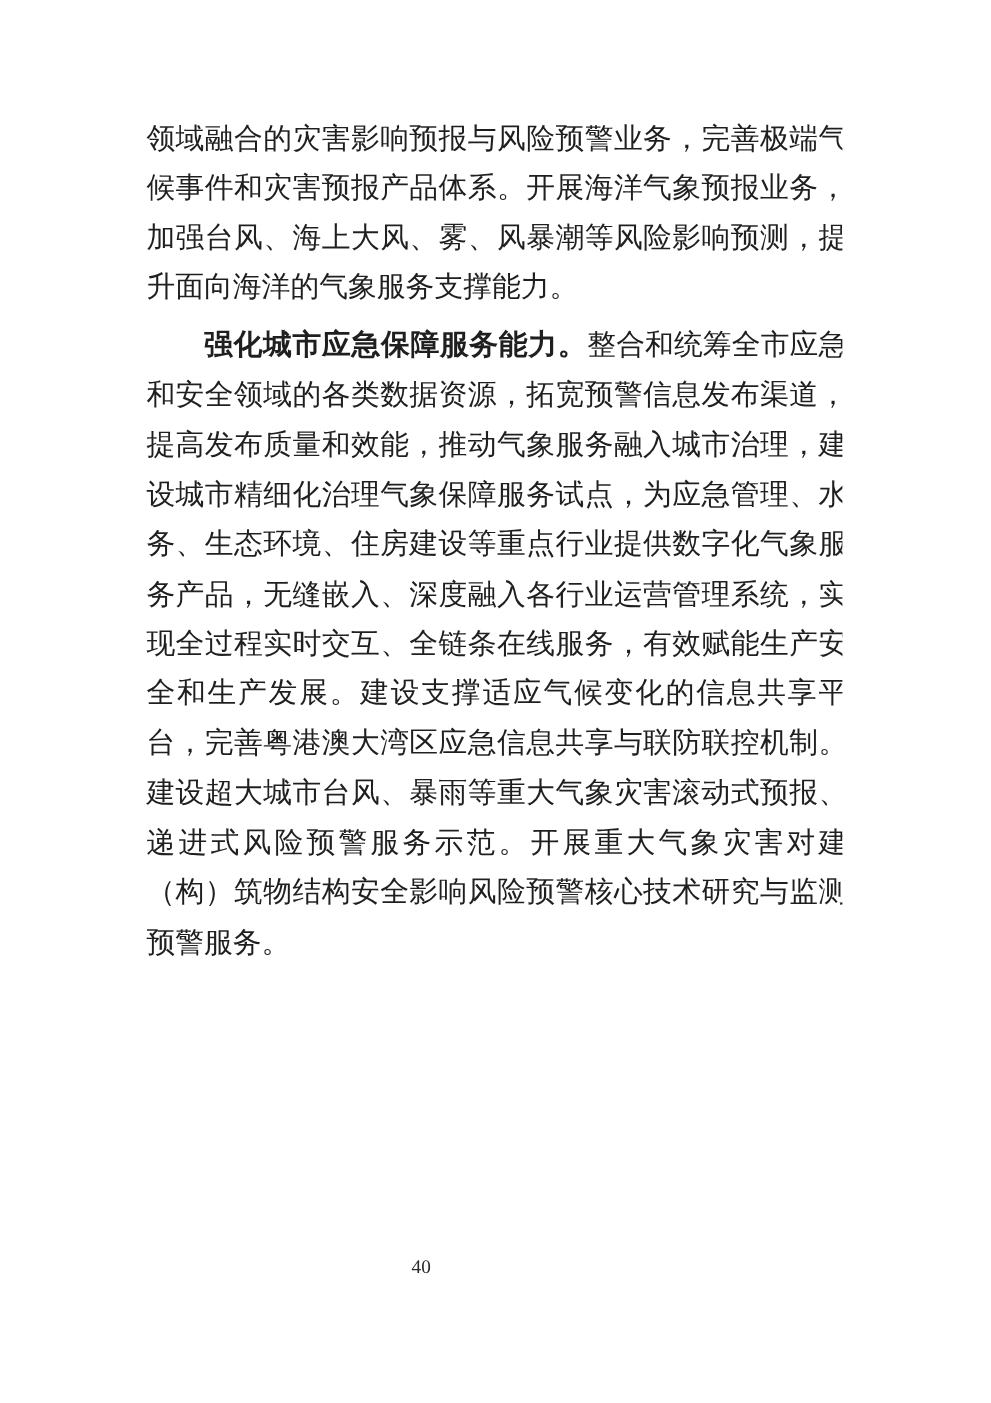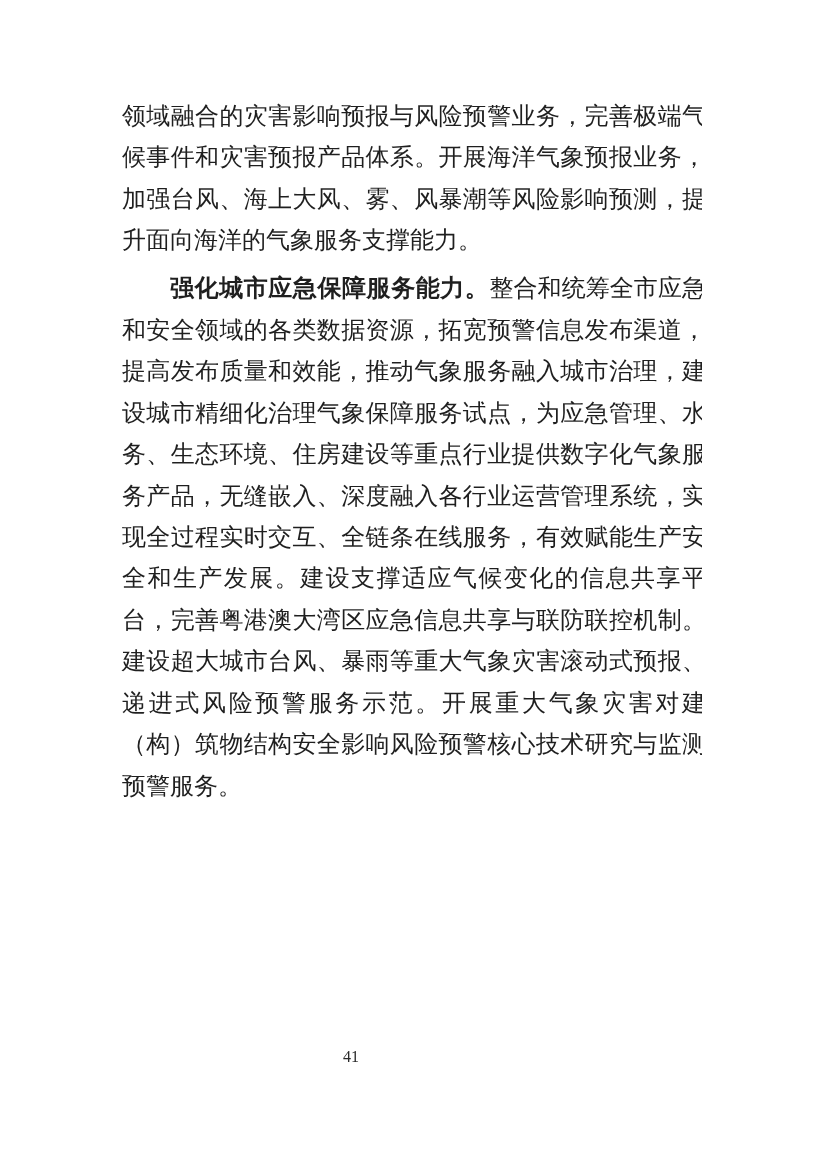--- a/index.html
+++ b/index.html
@@ -53,14 +53,14 @@
   }
 </style>
 </head>
 <body>
 
 <div class="page">
   <div class="text-block">
     <p class="para"><span>领域融合的灾害影响预报与风险预警业务，完善极端气候事件和灾害预报产品体系。开展海洋气象预报业务，加强台风、海上大风、雾、风暴潮等风险影响预测，提升面向海洋的气象服务支撑能力。</span></p>
     <p class="para indent"><span class="lead">强化城市应急保障服务能力。</span><span>整合和统筹全市应急和安全领域的各类数据资源，拓宽预警信息发布渠道，提高发布质量和效能，推动气象服务融入城市治理，建设城市精细化治理气象保障服务试点，为应急管理、水务、生态环境、住房建设等重点行业提供数字化气象服务产品，无缝嵌入、深度融入各行业运营管理系统，实现全过程实时交互、全链条在线服务，有效赋能生产安全和生产发展。建设支撑适应气候变化的信息共享平台，完善粤港澳大湾区应急信息共享与联防联控机制。建设超大城市台风、暴雨等重大气象灾害滚动式预报、递进式风险预警服务示范。开展重大气象灾害对建（构）筑物结构安全影响风险预警核心技术研究与监测预警服务。</span></p>
   </div>
-  <div class="footer">41</div>
+  <div class="footer">40</div>
 </div>
 
 </body></html>

